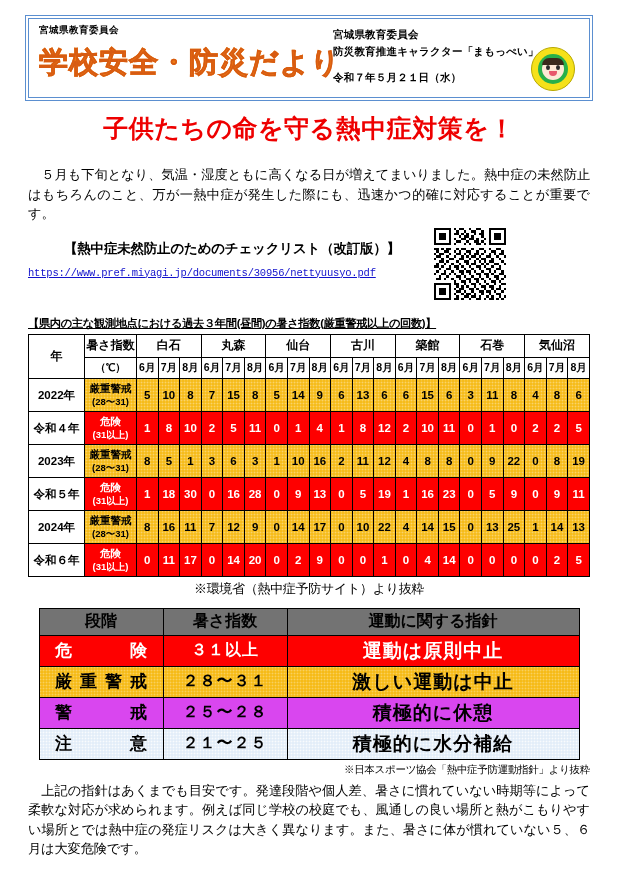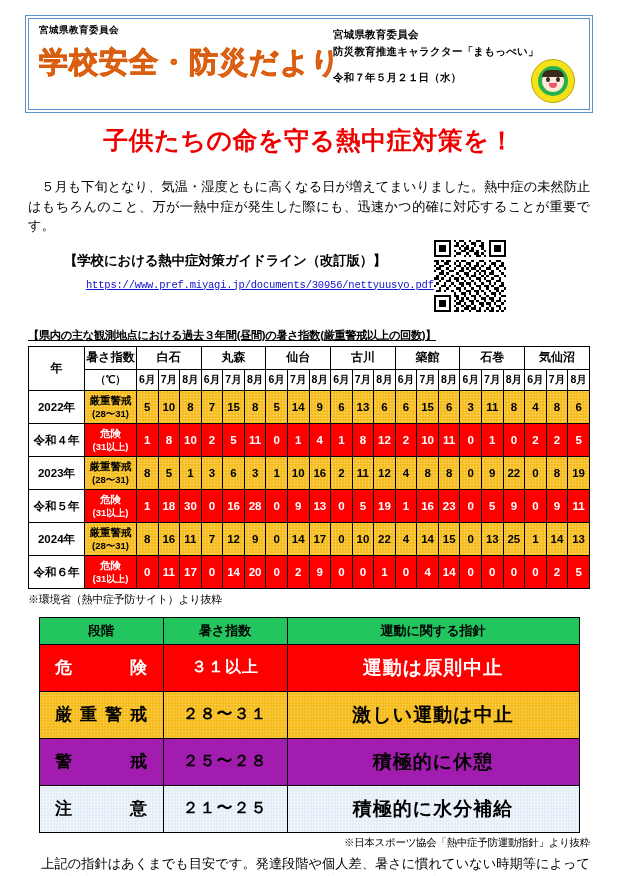--- a/index.html
+++ b/index.html
@@ -11,21 +11,21 @@
     font-family: "Liberation Serif", "DejaVu Serif", serif;
     color: #000000;
     overflow: hidden;
   }
   .page { position: relative; width: 618px; height: 876px; padding: 0 28px; }
 
   
   .header-box {
     display: flex;
     margin-top: 18px;
-    height: 92px;
+    height: 80px;
     border: 1px solid #5b8fd0;
     outline: 1px solid #5b8fd0;
     outline-offset: 2px;
   }
   .header-left {
     width: 292px;
     padding: 5px 0 0 10px;
     border-right: 0;
   }
   .hl-org {
@@ -122,21 +122,20 @@
   .guide-wrap { position: relative; margin-top: 16px; height: 72px; }
   .guide-title {
     margin-left: 36px;
     font-family: "Liberation Sans", sans-serif;
     font-size: 13.5px;
     font-weight: bold;
     letter-spacing: -0.2px;
   }
   .guide-url {
     margin-top: 9px;
-    margin-left: 58px;
     font-family: "Liberation Mono", monospace;
     font-size: 10.5px;
     color: #1111cc;
     text-decoration: underline;
     letter-spacing: -0.2px;
   }
   .qr {
     position: absolute;
     right: 84px;
     top: -12px;
@@ -179,55 +178,55 @@
     background-size: 3px 3px;
     color: #000;
   }
   .red { background: #fe0000; color: #ffffff; }
   .idxcell { line-height: 13px; padding: 2px 0; }
   .idxcell .sub { font-size: 9.5px; }
   .yearcell { line-height: 14px; }
 
   .src-note {
     margin-top: 3px;
-    text-align: left;
-    font-size: 11px;
+    text-align: center;
+    font-size: 13px;
     letter-spacing: -0.3px;
   }
 
   
   table.guide {
     margin: 10px auto 0 auto;
     width: 540px;
     border-collapse: collapse;
     font-family: "Liberation Sans", sans-serif;
     table-layout: fixed;
   }
   table.guide td {
     border: 1px solid #000;
     text-align: center;
     font-weight: bold;
-    height: 47px;
+    height: 31px;
     padding: 0;
   }
   .g-c1 { width: 124px; }
   .g-c2 { width: 124px; }
   .g-c3 { width: 292px; }
-  .guide .hdr td { font-size: 13px; background: #22c55e; height: 27px; }
+  .guide .hdr td { font-size: 16px; background: #737373; height: 27px; }
   .g-stage { font-size: 17px; letter-spacing: 8px; text-indent: 8px; }
   .g-wbgt  { font-size: 16px; letter-spacing: 1px; }
   .g-note  { font-size: 19px; letter-spacing: 1px; }
   .g-red    { background: #fe0000; color: #ffffff; }
   .g-orange {
     background-color: #f5b400;
     background-image: radial-gradient(circle at 1px 1px, rgba(255,255,255,0.4) 0.7px, transparent 0.8px);
     background-size: 3px 3px;
     color: #000;
   }
-  .g-yellow { background: #a21caf; color: #000; }
+  .g-yellow { background: #d946ef; color: #000; }
   .g-blue   {
     background-color: #dce9f7;
     background-image: radial-gradient(circle at 1px 1px, rgba(255,255,255,0.9) 0.7px, transparent 0.8px);
     background-size: 3px 3px;
     color: #000;
   }
 
   .src-note2 {
     margin-top: 3px;
     text-align: right;
@@ -269,21 +268,21 @@
     </div>
   </div>
 
   <div class="main-title">子供たちの命を守る熱中症対策を！</div>
 
   <div class="para">
     <p>５月も下旬となり、気温・湿度ともに高くなる日が増えてまいりました。熱中症の未然防止はもちろんのこと、万が一熱中症が発生した際にも、迅速かつ的確に対応することが重要です。</p>
   </div>
 
   <div class="guide-wrap">
-    <div class="guide-title">【学校における熱中症対策ガイドライン（改訂版）】</div>
+    <div class="guide-title">【熱中症未然防止のためのチェックリスト（改訂版）】</div>
     <div class="guide-url">https://www.pref.miyagi.jp/documents/30956/nettyuusyo.pdf</div>
     <div class="qr">
       <svg viewBox="0 0 29 29" width="72" height="72" shape-rendering="crispEdges" aria-hidden="true">
         <rect width="29" height="29" fill="#fff"></rect>
         <g fill="#000">
           <rect x="0" y="0" width="7" height="1"></rect>
             <rect x="0" y="6" width="7" height="1"></rect>
           <rect x="0" y="0" width="1" height="7"></rect>
             <rect x="6" y="0" width="1" height="7"></rect>
           <rect x="2" y="2" width="3" height="3"></rect>

